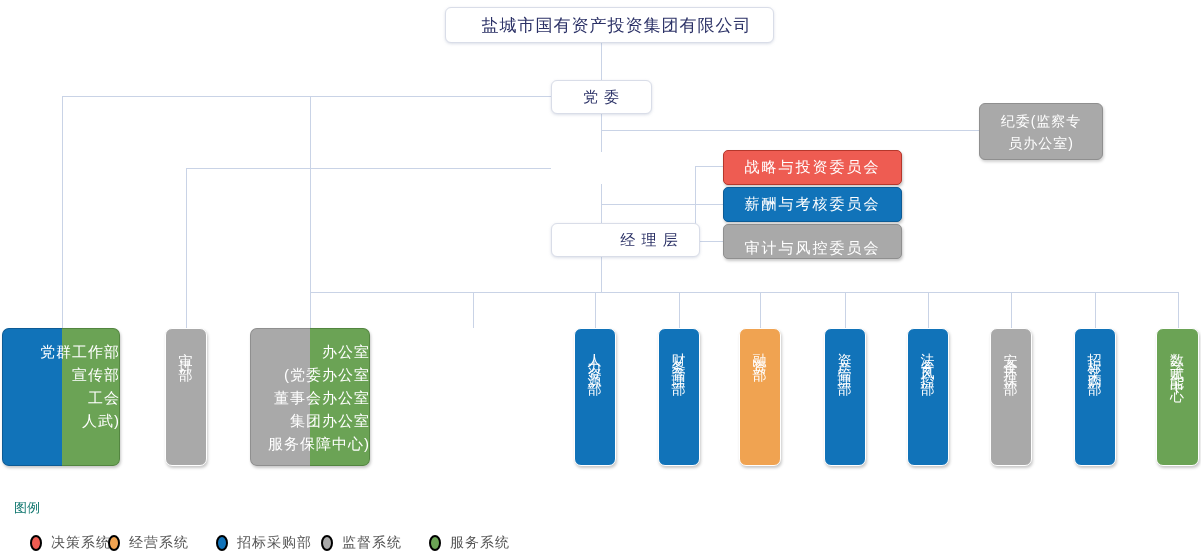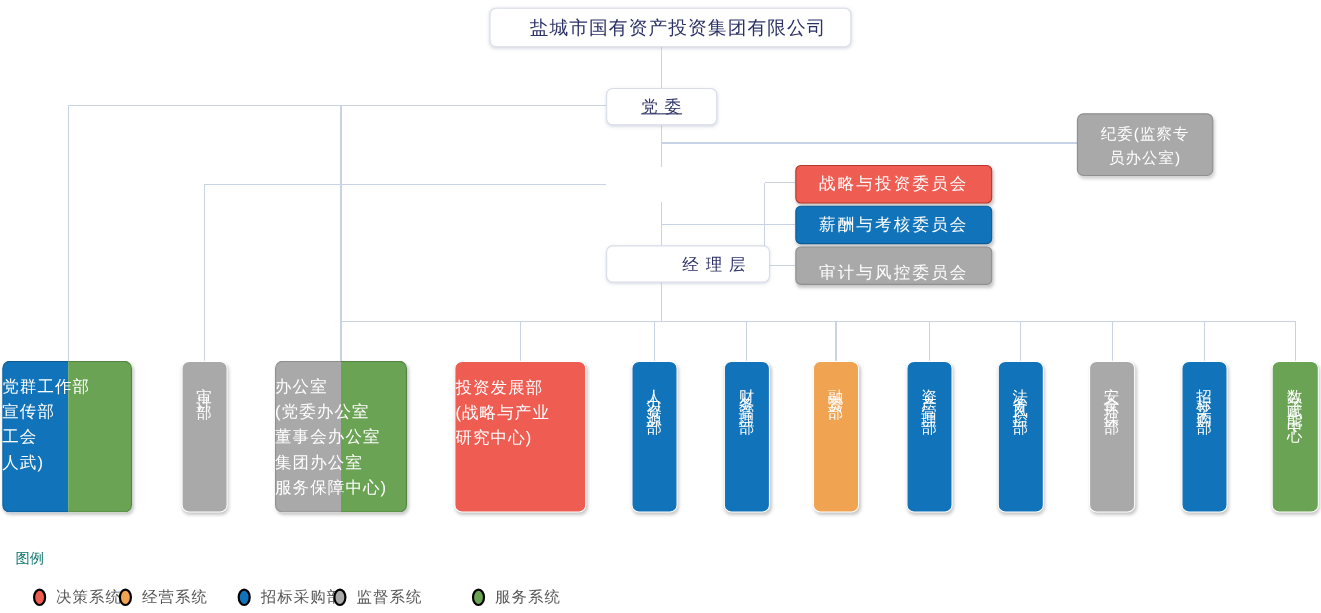--- a/index.html
+++ b/index.html
@@ -39,21 +39,21 @@
   .dept{
     position:absolute;z-index:2;top:328px;height:138px;box-sizing:border-box;
     color:#fff;box-shadow:1px 2px 3px rgba(0,0,0,.22);border-radius:7px;
   }
   .dept.solid{border:1px solid;}
   .dept.split{display:flex;box-shadow:1px 2px 3px rgba(0,0,0,.22);}
   .half{box-sizing:border-box;border:1px solid;}
   .half.l{border-right:none;border-radius:7px 0 0 7px;}
   .half.r{flex:1;border-left:none;border-radius:0 7px 7px 0;}
   .overlay{position:absolute;left:0;top:0;right:0;bottom:0;padding-top:12px;}
-  .hlines{font-size:15px;line-height:23px;text-align:left;letter-spacing:1px;}
+  .hlines{font-size:15px;line-height:23px;text-align:right;letter-spacing:1px;}
   .hlines div{white-space:nowrap;}
   .dept.wide{padding-top:12px;}
   .vwrap{display:flex;justify-content:center;width:100%;height:100%;}
   .vtext{
     writing-mode:vertical-rl;text-orientation:upright;font-size:14px;
     letter-spacing:7px;margin-top:13px;line-height:1;
   }
 
   
   .bg-decision{background:var(--decision);border-color:var(--decision_border);}
@@ -94,21 +94,21 @@
     <path d="M845 292 V328"></path>
     <path d="M928 292 V328"></path>
     <path d="M1011 292 V328"></path>
     <path d="M1095 292 V328"></path>
   </svg>
 
   <div class="wbox title" style="left:445px;top:7px;width:313px;height:34px;">
     <span>盐城市国有资产投资集团有限公司</span>
   </div>
 
-  <div class="wbox gov" style="left:551px;top:80px;width:99px;height:32px;text-decoration:underline;">
+  <div class="wbox gov" style="left:551px;top:80px;width:99px;height:32px;">
     <span>党 委</span>
   </div>
 
 
   <div class="wbox gov" style="left:551px;top:223px;width:99px;height:32px;padding-left:48px;">
     <span>经 理 层</span>
   </div>
 
   <div class="jiwei" style="left:979px;top:103px;width:122px;height:55px;">
     <div>纪委(监察专</div>
@@ -147,25 +147,20 @@
     <div class="half r bg-service"></div>
     <div class="overlay hlines">
       <div>办公室</div>
       <div>(党委办公室</div>
       <div>董事会办公室</div>
       <div>集团办公室</div>
       <div>服务保障中心)</div>
     </div>
   </div>
 
-  <div class="dept solid wide bg-decision hlines" style="left:413px;width:120px;">
-    <div>投资发展部</div>
-    <div>(战略与产业</div>
-    <div>研究中心)</div>
-  </div>
 
   <div class="dept solid bg-control" style="left:574px;width:42px;">
     <div class="vwrap">
         <span class="vtext">人力资源部</span>
       </div>
   </div>
 
   <div class="dept solid bg-control" style="left:658px;width:42px;">
     <div class="vwrap">
         <span class="vtext">财务管理部</span>
@@ -215,21 +210,21 @@
     <span class="legend-label">决策系统</span>
   </div>
   <div class="legend-item" style="left:108px;">
     <span class="swatch bg-operation"></span>
     <span class="legend-label">经营系统</span>
   </div>
   <div class="legend-item" style="left:216px;">
     <span class="swatch bg-control"></span>
     <span class="legend-label">招标采购部</span>
   </div>
-  <div class="legend-item" style="left:303px;">
+  <div class="legend-item" style="left:321px;">
     <span class="swatch bg-supervision"></span>
     <span class="legend-label">监督系统</span>
   </div>
   <div class="legend-item" style="left:429px;">
     <span class="swatch bg-service"></span>
     <span class="legend-label">服务系统</span>
   </div>
 
 </div>
 

